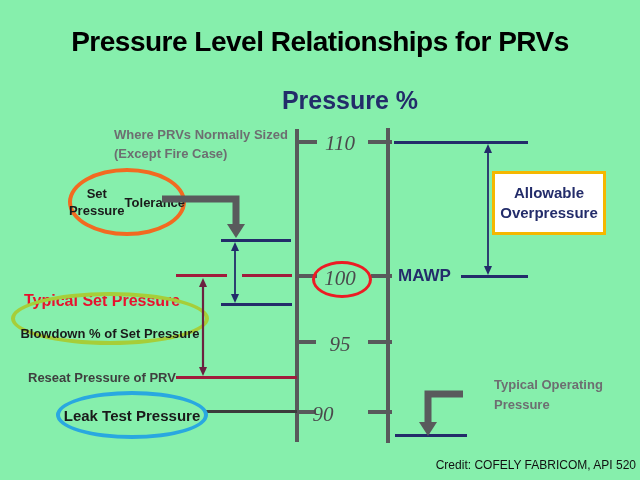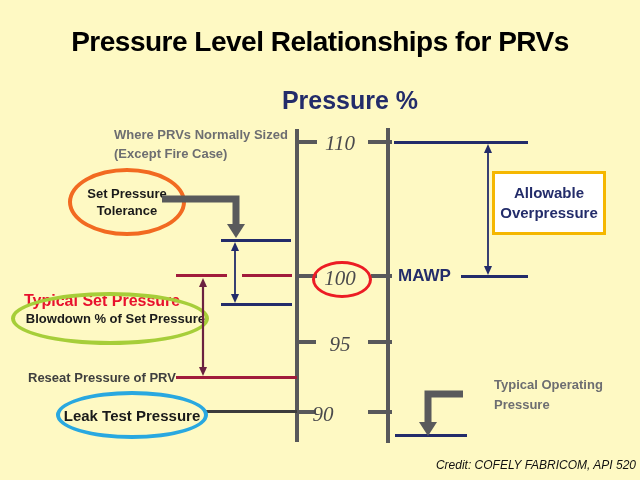--- a/index.html
+++ b/index.html
@@ -3,21 +3,21 @@
 <meta charset="utf-8">
 <style>
   :root{
     --navy:#232C6A; --red:#E8112D; --maroon:#A11C3C; --maroon-dark:#6B2140;
     --orange:#F26A21; --green:#A6CE39; --blue:#29A8E0; --yellow:#F5B700;
     --red-ellipse:#EC1C24; --gray:#6D6E71; --axis-gray:#58595B;
     --gray-dark:#595A5C; --number-gray:#4A4A4C; --ink:#111111;
   }
   html,body{margin:0;padding:0;background:#fff;}
   .stage{
-    position:relative;width:640px;height:480px;background:#fef9c3;
+    position:relative;width:640px;height:480px;background:#86efac;
     font-family:"Liberation Sans",sans-serif;overflow:hidden;
   }
   .abs{position:absolute;}
   .title{
     left:0;top:26px;width:640px;text-align:center;
     font-size:28px;font-weight:bold;color:#000;letter-spacing:-0.5px;
   }
   .subtitle{
     left:200px;top:86px;width:300px;text-align:center;
     font-size:25px;font-weight:bold;color:var(--navy);
@@ -28,36 +28,36 @@
     width:54px;text-align:center;font-family:"Liberation Serif",serif;
     font-size:21px;color:var(--number-gray);font-style:italic;
   }
   .navy-line{height:3px;background:var(--navy);}
   .maroon-line{height:3px;background:var(--maroon);}
   .black-line{height:3px;background:#3C3C3C;}
   .gray-note{font-size:13px;font-weight:bold;color:var(--gray);line-height:19px;margin-left:12px;}
   .red-label{font-size:16px;font-weight:bold;color:var(--red);}
   .dark-label{font-size:13px;font-weight:bold;color:#3F3F3F;}
   .ellipse{
-    border-radius:50%;display:flex;flex-direction:column;
+    border-radius:50%;display:flex;
     align-items:center;justify-content:center;text-align:center;
     font-weight:bold;color:#1A1A1A;background:transparent;
   }
   .ellipse-orange{border:4px solid var(--orange);font-size:13px;line-height:17px;}
   .ellipse-green{border:4px solid var(--green);font-size:13px;align-items:flex-end;}
   .ellipse-blue{border:4px solid var(--blue);font-size:15px;}
   .ellipse-red{border:3px solid var(--red-ellipse);border-radius:50%;}
   .mawp{font-size:17px;font-weight:bold;color:var(--navy);}
   .yellow-box{
     border:3px solid var(--yellow);background:#fff;
     display:flex;flex-direction:column;align-items:center;justify-content:center;
     font-size:15px;font-weight:bold;color:var(--navy);line-height:20px;text-align:center;
   }
   .credit{
-    font-size:12px;font-style:italic;color:var(--ink);
+    font-size:12px;color:var(--ink);
     width:260px;text-align:right;
   }
   svg.overlay{position:absolute;left:0;top:0;pointer-events:none;}
   .gray-arrow polyline{fill:none;stroke:var(--gray-dark);stroke-width:7;}
   .gray-arrow polygon{fill:var(--gray-dark);stroke:none;}
   .navy-arrow line{stroke:var(--navy);stroke-width:1.8;}
   .navy-arrow polygon{fill:var(--navy);stroke:none;}
   .maroon-arrow line{stroke:var(--maroon-dark);stroke-width:2.2;}
   .maroon-arrow polygon{fill:var(--maroon-dark);stroke:none;}
 </style>

